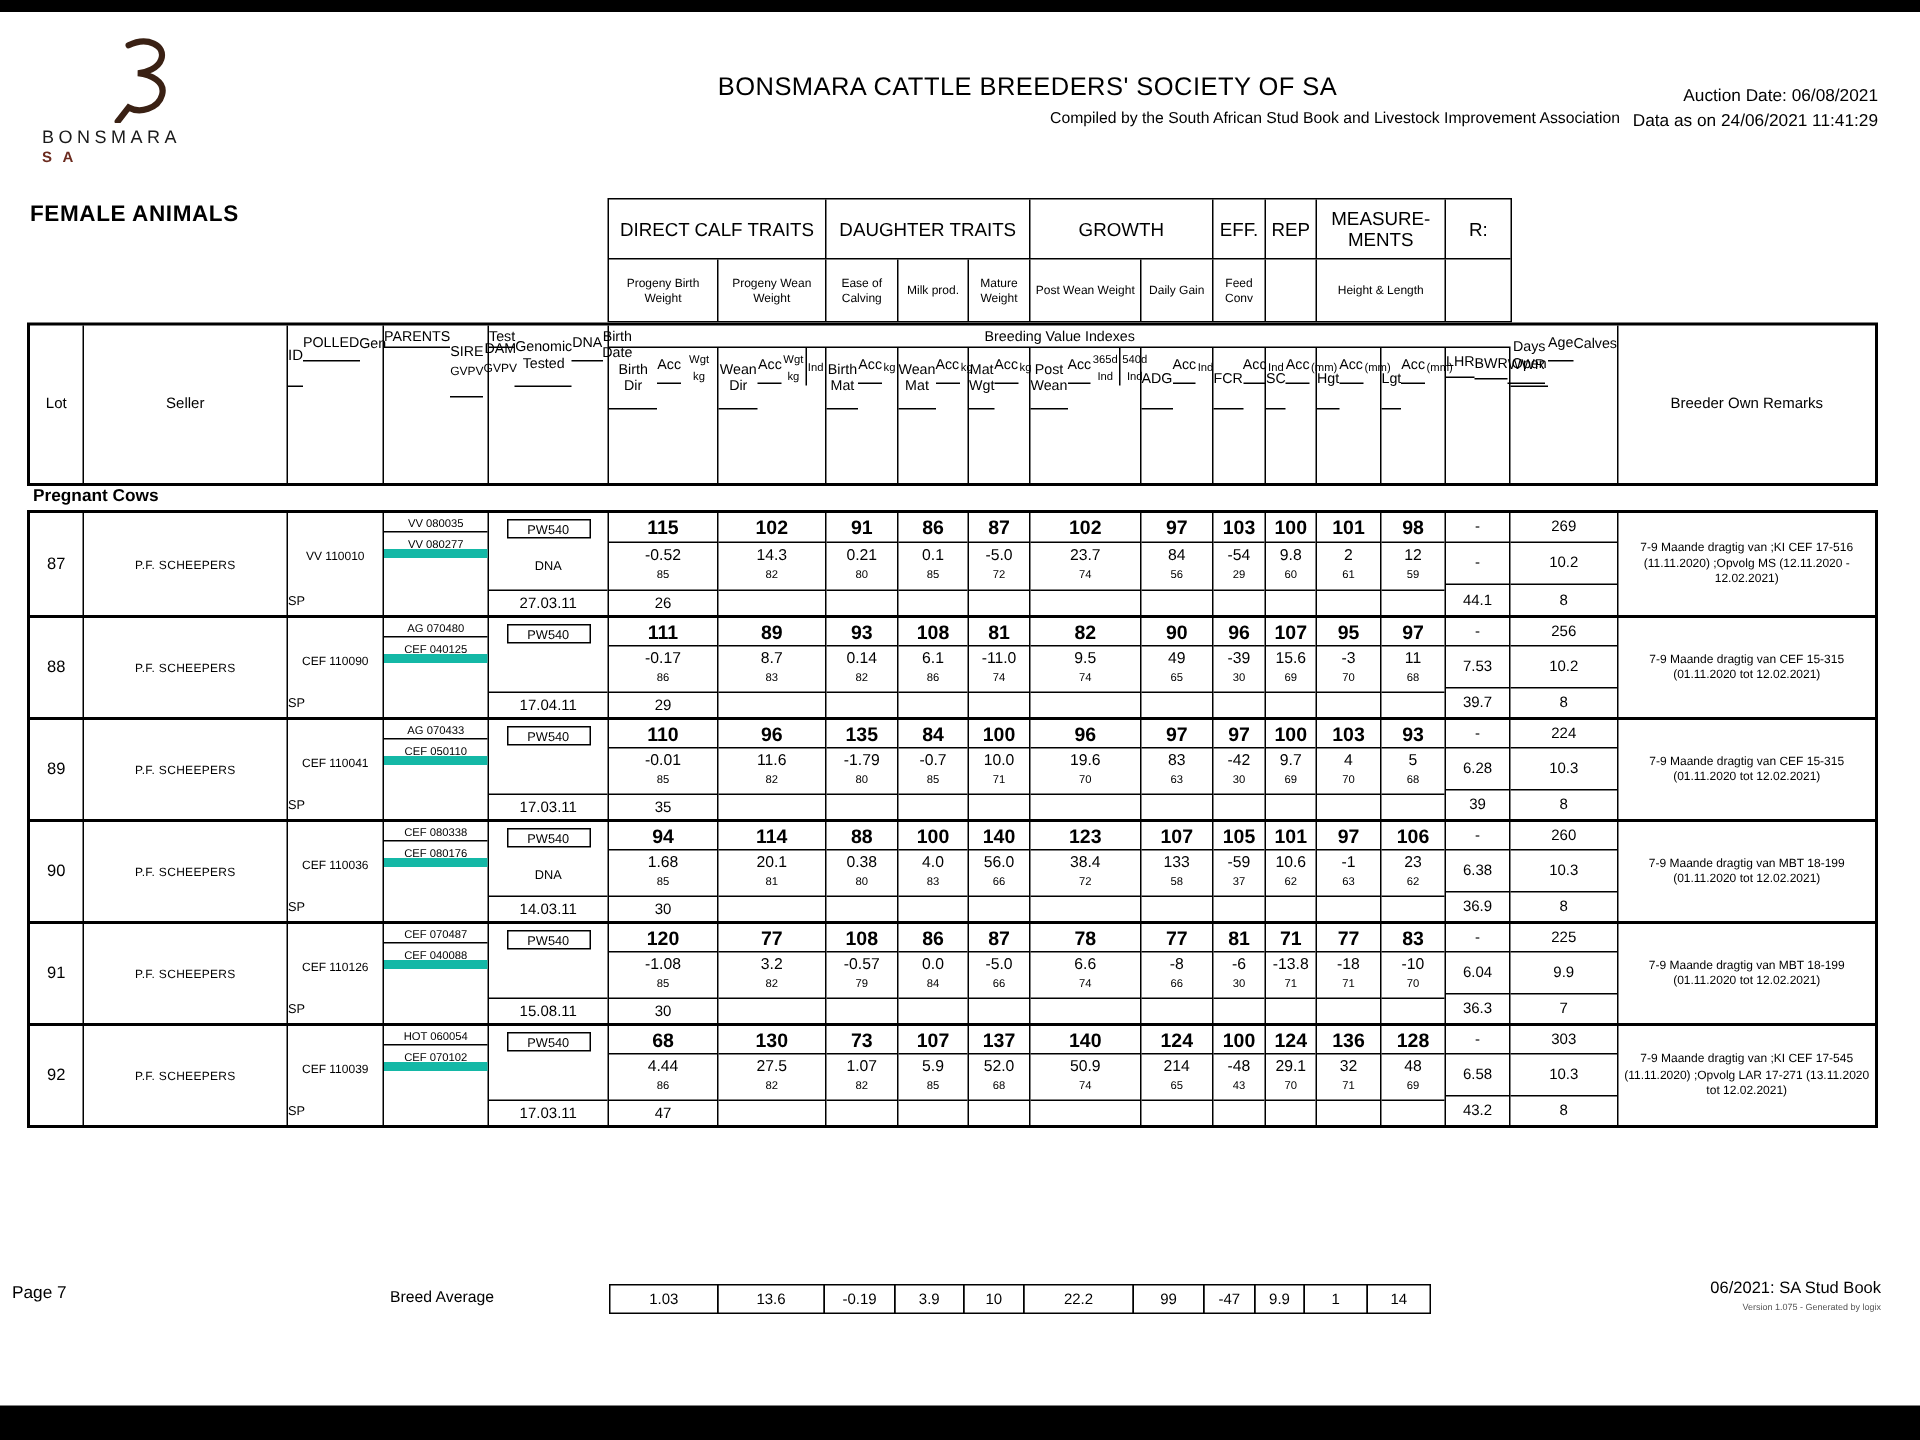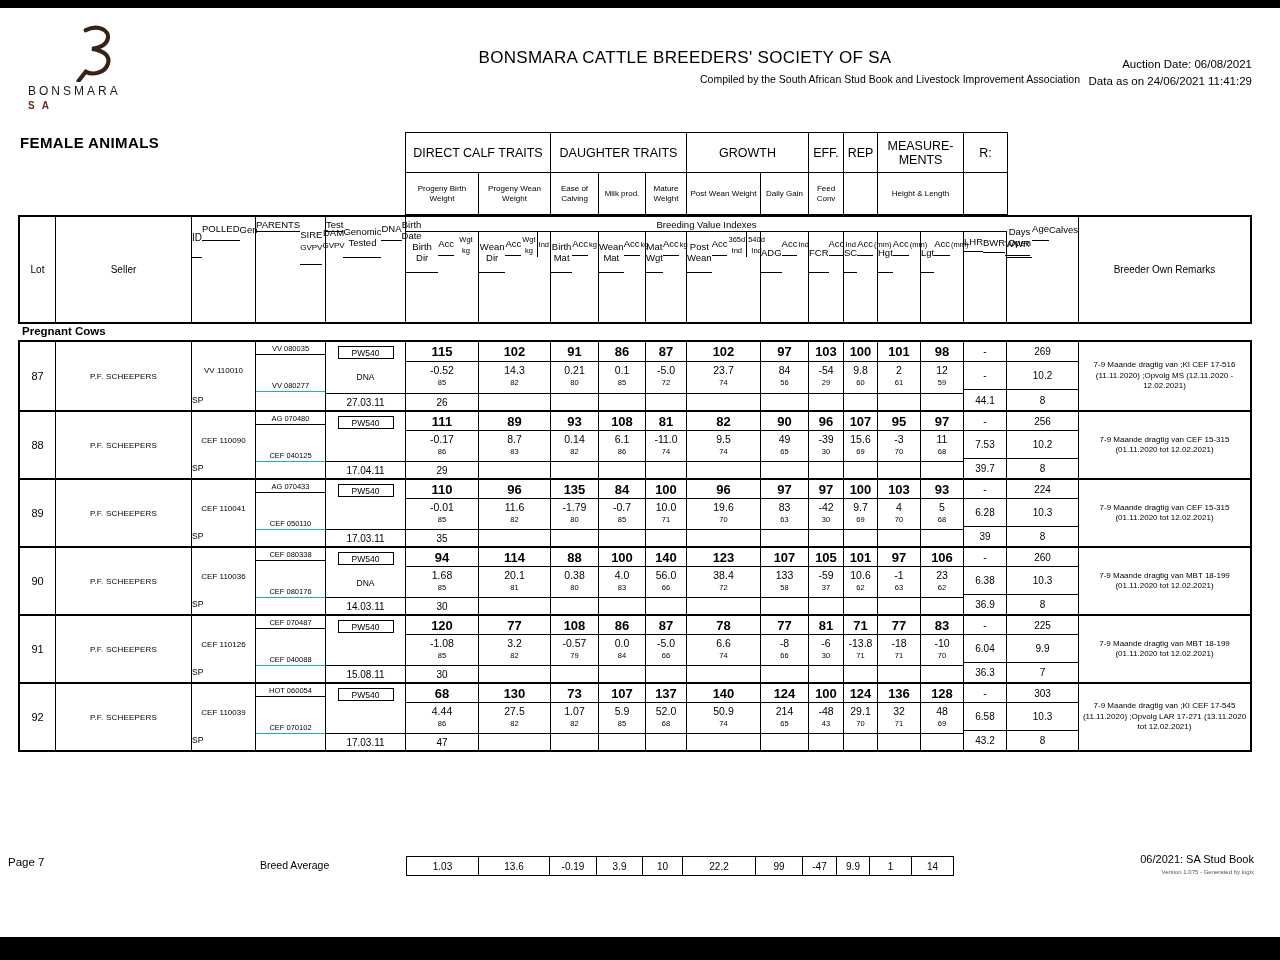--- a/index.html
+++ b/index.html
@@ -62,21 +62,21 @@
   
   .tbody { position:absolute; left:18px; top:332px; width:1234px; border:2px solid #000; background:#fff; }
   .trow { display:flex; height:68px; }
   .trow + .trow { border-top:2px solid #000; }
   .bc { border-right:1px solid #000; position:relative; flex:none; }
   .lot-num { font-size:11px; }
   .seller-name { font-size:8px; letter-spacing:0.2px; }
   .idcell .animal-id { position:absolute; top:24px; left:0; width:100%; text-align:center; font-size:8px; }
   .idcell .gen-val { position:absolute; bottom:5px; left:0; width:100%; font-size:8.5px; }
   .parcell .sire-id { height:13px; border-bottom:1px solid #000; display:flex; align-items:center; justify-content:center; font-size:7.5px; }
-  .parcell .dam-id { margin-top:24px; height:13px; border-bottom:1px solid #14b8a6; display:flex; align-items:center; justify-content:center; font-size:7.5px; }
+  .parcell .dam-id { margin-top:4px; height:13px; border-bottom:6px solid #14b8a6; display:flex; align-items:center; justify-content:center; font-size:7.5px; }
   .testcell .pw-box { margin:4px auto 0; width:56px; height:13px; border:1px solid #000; display:flex; align-items:center; justify-content:center; font-size:8.5px; }
   .testcell .dna-val { position:absolute; top:30px; left:0; width:100%; text-align:center; font-size:8.5px; }
   .testcell .bdate { position:absolute; bottom:0; left:0; width:100%; height:17px; border-top:1px solid #000; display:flex; align-items:center; justify-content:center; font-size:10px; }
   .vstack { display:flex; flex-direction:column; }
   .idx { height:20px; border-bottom:1px solid #000; display:flex; align-items:center; justify-content:center; font-size:13px; font-weight:700; }
   .val { height:15px; display:flex; align-items:center; justify-content:center; font-size:10.5px; }
   .accv { height:16px; display:flex; align-items:flex-start; justify-content:center; font-size:7.5px; padding-top:1px; }
   .r4 { height:17px; border-top:1px solid #000; display:flex; align-items:center; justify-content:center; font-size:10px; }
   .lhr-v, .do-v { height:20px; border-bottom:1px solid #000; display:flex; align-items:center; justify-content:center; font-size:10px; }
   .bwr-v, .age-v { height:28px; border-bottom:1px solid #000; display:flex; align-items:center; justify-content:center; font-size:10px; }

